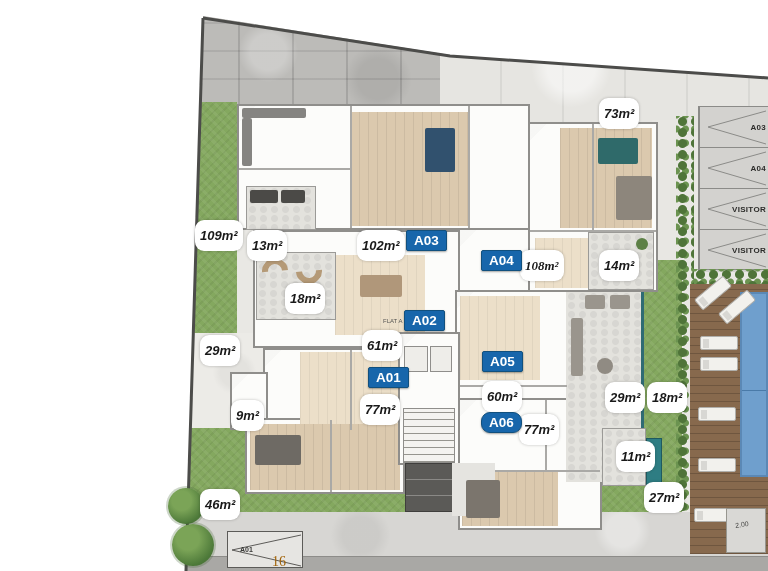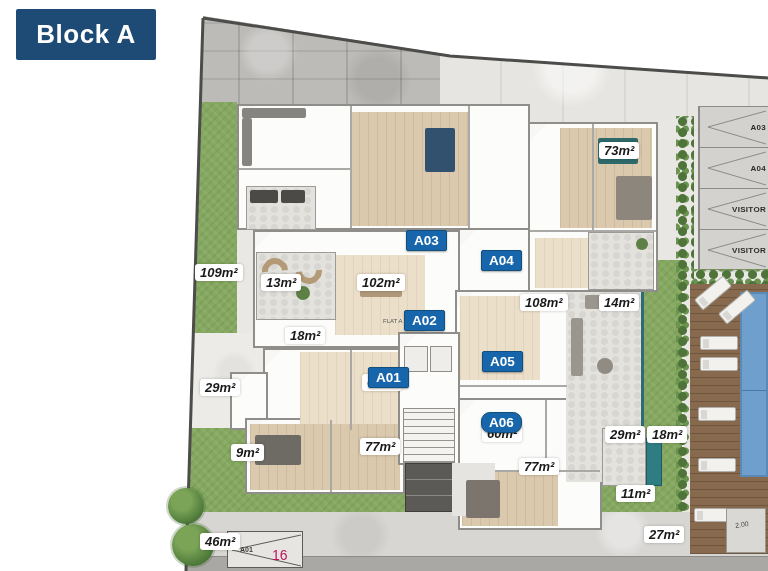--- a/index.html
+++ b/index.html
@@ -63,43 +63,43 @@
   .pool{left:740px;top:292px;width:28px;height:185px;background:#6f9fcd;border:2px solid #5b88b5;}
   .pool .lane{left:0;top:96px;width:100%;height:1px;background:#4a7aa8;}
   .lounger{width:38px;height:14px;background:#f2f1ed;border:1px solid #b0afab;border-radius:2px;}
   .lounger .pillow{left:2px;top:2px;width:6px;height:9px;background:#d8d7d3;}
   .shed{left:726px;top:508px;width:40px;height:45px;background:#d9d8d5;border:1px solid #97968f;}
   .dim{font-size:7px;color:#4a4a48;transform:rotate(-8deg);}
 
   
   .ppark{left:227px;top:531px;width:76px;height:37px;background:#e6e5e2;border:1px solid #5c5b58;}
   .ppark .pa{left:12px;top:14px;font-size:7px;font-weight:bold;color:#3a3a38;}
-  .ppark .pn{left:44px;top:15px;font-size:14px;color:#be185d;}
+  .ppark .pn{left:44px;top:22px;font-size:14px;color:#a16207;font-family:Liberation Serif, serif;}
 
   .tree{border-radius:50%;
     background:radial-gradient(circle at 38% 35%, #7ba457 0 30%, #4e7a3a 70%, #3c612c 100%);
     box-shadow:0 0 0 2px rgba(60,97,44,.25);}
 
   
   .blk{background:#fcfcfa;border:2px solid #8f8e8b;
     background-image:linear-gradient(135deg, rgba(0,0,0,.02) 0 12px, transparent 12px 30px);}
   .wood{background:#dbc9ae;background-image:repeating-linear-gradient(90deg, rgba(0,0,0,.07) 0 1px, transparent 1px 9px);}
   .wood-light{background:#ecdfc9;background-image:repeating-linear-gradient(90deg, rgba(0,0,0,.05) 0 1px, transparent 1px 9px);}
   .pebble{background:#e3e2dd;background-image:radial-gradient(circle at 50% 50%, rgba(0,0,0,.05) 0 3px, transparent 4px);background-size:11px 9px;}
   .wall{background:#aaa9a6;}
   .furn{border-radius:2px;}
   .stairs{background:#f4f3f0;border:1px solid #8f8e8b;
     background-image:repeating-linear-gradient(0deg, #96958f 0 1px, transparent 1px 7px);}
   .storage{background:#5b5a57;border:1px solid #3f3e3c;
     background-image:repeating-linear-gradient(0deg, transparent 0 15px, #8a8986 15px 16px);}
 
   
   .lbl{background:#ffffff;color:#191919;font-weight:bold;font-style:italic;
-    font-size:13px;line-height:17px;padding:0 5px;border-radius:3px;white-space:nowrap;
-    box-shadow:0 0 3px rgba(0,0,0,.25);z-index:40;margin-top:44px;}
+    font-size:13px;line-height:17px;padding:7px 5px;border-radius:9px;white-space:nowrap;
+    box-shadow:0 0 3px rgba(0,0,0,.25);z-index:40;}
   .badge{background:#1766ab;color:#ffffff;font-weight:bold;font-size:13.5px;line-height:17px;
     padding:1px 7px;border-radius:2px;white-space:nowrap;border:1px solid #11507e;
     box-shadow:0 1px 2px rgba(0,0,0,.35);z-index:41;}
   .title-badge{left:16px;top:9px;width:140px;height:51px;background:#1d4b75;color:#ffffff;
     font-weight:bold;font-size:26px;display:flex;align-items:center;justify-content:center;
     letter-spacing:.5px;z-index:50;border-radius:2px;}
   .tiny{font-size:6px;color:#555553;z-index:42;white-space:nowrap;}
   svg.lines{left:0;top:0;z-index:5;pointer-events:none;}
 </style>
 </head>
@@ -259,23 +259,23 @@
     <div style="left:597px;top:358px;width:16px;height:16px;border-radius:50%;background:#908b83;"></div>
     <div style="left:296px;top:286px;width:14px;height:14px;border-radius:50%;background:#5d8046;"></div>
     <div style="left:636px;top:238px;width:12px;height:12px;border-radius:50%;background:#5d8046;"></div>
   </div>
 
   <div class="tree" style="left:168px;top:488px;width:36px;height:36px;z-index:30;"></div>
   <div class="tree" style="left:172px;top:524px;width:42px;height:42px;z-index:30;"></div>
 
   <span class="lbl" style="left:599px;top:98px;">73m²</span>
   <span class="lbl" style="left:195px;top:220px;">109m²</span>
-  <span class="lbl" style="left:261px;top:230px;">13m²</span>
+  <span class="lbl" style="left:247px;top:230px;">13m²</span>
   <span class="lbl" style="left:357px;top:230px;">102m²</span>
-  <span class="lbl" style="left:520px;top:250px;">108m²</span>
+  <span class="lbl" style="left:520px;top:250px;font-family:Liberation Serif, serif;">108m²</span>
   <span class="lbl" style="left:599px;top:250px;">14m²</span>
   <span class="lbl" style="left:285px;top:283px;">18m²</span>
   <span class="lbl" style="left:200px;top:335px;">29m²</span>
   <span class="lbl" style="left:362px;top:330px;">61m²</span>
   <span class="lbl" style="left:360px;top:394px;">77m²</span>
   <span class="lbl" style="left:231px;top:400px;">9m²</span>
   <span class="lbl" style="left:482px;top:381px;">60m²</span>
   <span class="lbl" style="left:605px;top:382px;">29m²</span>
   <span class="lbl" style="left:647px;top:382px;">18m²</span>
   <span class="lbl" style="left:519px;top:414px;">77m²</span>
@@ -285,14 +285,13 @@
 
   <span class="badge" style="left:406px;top:230px;">A03</span>
   <span class="badge" style="left:481px;top:250px;">A04</span>
   <span class="badge" style="left:404px;top:310px;">A02</span>
   <span class="badge" style="left:368px;top:367px;">A01</span>
   <span class="badge" style="left:482px;top:351px;">A05</span>
   <span class="badge" style="left:481px;top:412px;border-radius:9px;">A06</span>
 
   <span class="tiny" style="left:383px;top:318px;">FLAT A</span>
 
-  <div class="title-badge">Block A</div>
 </div>
 
 </body></html>

